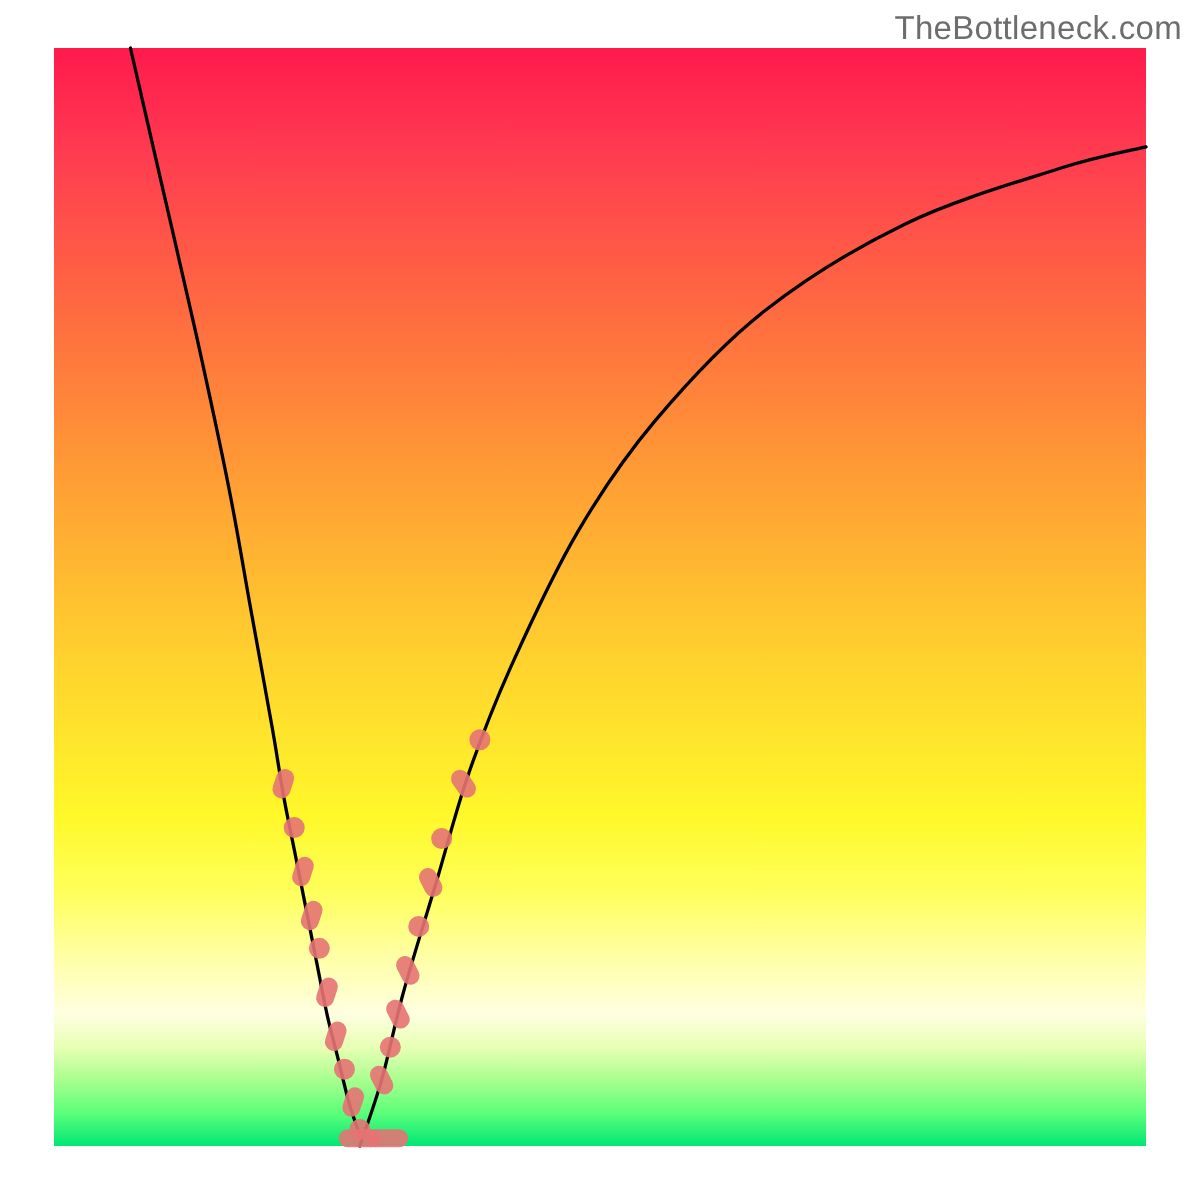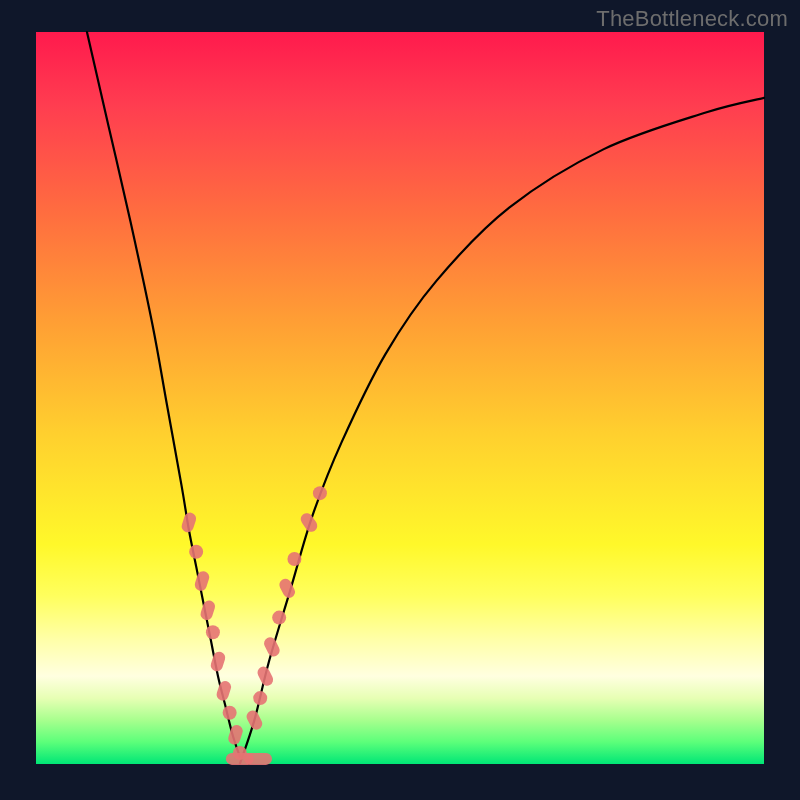--- a/index.html
+++ b/index.html
@@ -8,21 +8,21 @@
     width: 800px;
     height: 800px;
     overflow: hidden;
     background: #000;
     font-family: Arial, Helvetica, sans-serif;
   }
   .frame {
     position: absolute;
     left: 0; top: 0;
     width: 800px; height: 800px;
-    background: #0f172a;
+    background: #ffffff;
   }
   .plot {
     position: absolute;
     left: 36px;
     top: 32px;
     width: 728px;
     height: 732px;
     
     background: linear-gradient(to bottom,
       #ff1a4d 0%,

